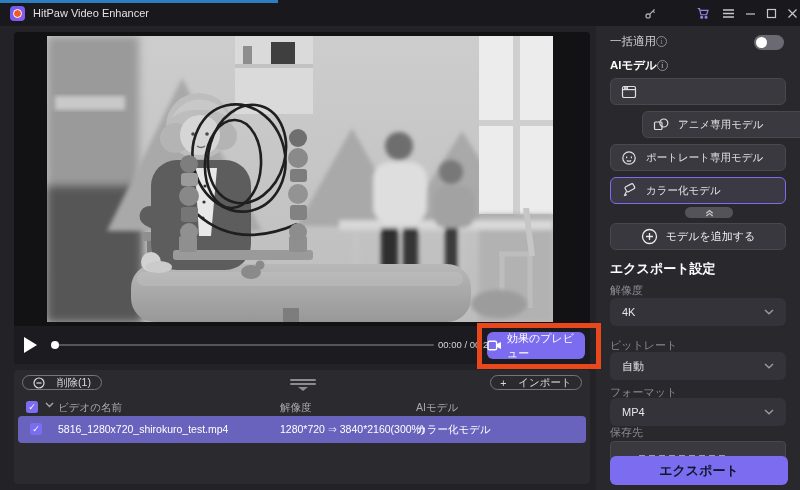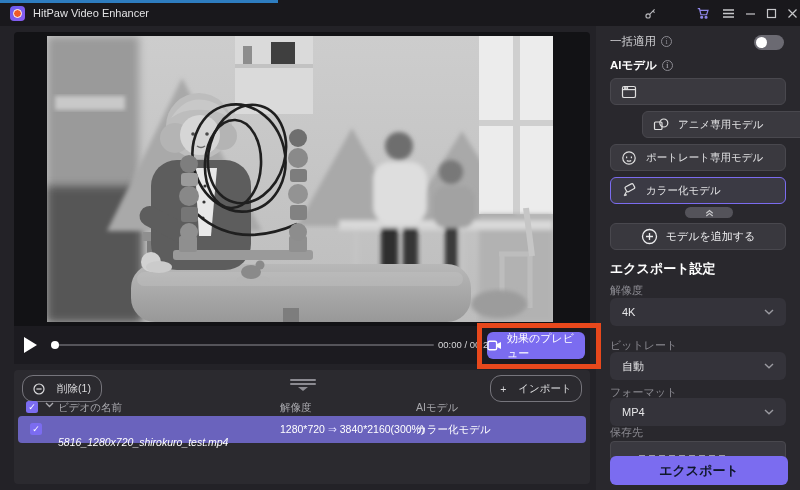--- a/index.html
+++ b/index.html
@@ -29,48 +29,48 @@
   #progress { position:absolute; left:38px; top:18px; width:382px; height:2px; background:#55545a; border-radius:1px; }
   #progress .knob { position:absolute; left:-1px; top:-3px; width:8px; height:8px; border-radius:50%; background:#fff; }
   #time-label { position:absolute; left:424px; top:13px; width:62px; font-size:9.5px; color:#d6d6d8; white-space:nowrap; }
   #preview-btn { position:absolute; left:473px; top:6px; width:98px; height:27px; background:#7b6cf0; border-radius:6px;
     display:flex; align-items:center; justify-content:center; gap:5px; color:#fff; font-size:11px; }
   
   #annotation-rect { left:477px; top:323px; width:124px; height:46px; border:5px solid #e8481c; z-index:20; pointer-events:none; }
 
   
   #queue-panel { left:14px; top:370px; width:576px; height:114px; background:#2b2a2f; border-radius:4px; }
-  .pill-btn { position:absolute; height:27px; border:1px solid #76757c; border-radius:11px;
+  .pill-btn { position:absolute; height:15px; border:1px solid #76757c; border-radius:11px;
     display:flex; align-items:center; justify-content:center; gap:12px; color:#dcdcde; font-size:10.5px; background:transparent; }
   #delete-btn { left:8px; top:5px; width:80px; }
   #import-btn { right:8px; top:5px; width:92px; }
   #drag-handle { position:absolute; left:276px; top:7px; width:26px; height:16px; }
   #drag-handle .bar { height:2px; background:#8c8b92; border-radius:1px; margin:2px 0; }
   #drag-handle .tri { width:0; height:0; margin:1px auto 0; border-top:4px solid #8c8b92;
     border-left:5px solid transparent; border-right:5px solid transparent; }
   .chk { width:12px; height:12px; background:#7b6cf0; border-radius:2.5px; color:#fff; font-size:9px;
     display:flex; align-items:center; justify-content:center; line-height:1; }
   #q-header { position:absolute; left:0; top:30px; width:576px; height:18px; font-size:10.5px; color:#a9a9ae; }
   #q-header .chk { position:absolute; left:12px; top:1px; }
   #hdr-chevron { position:absolute; left:31px; top:2px; }
   .col-name { position:absolute; left:44px; top:1px; }
   .col-res  { position:absolute; left:266px; top:1px; }
   .col-model{ position:absolute; left:402px; top:1px; }
   #q-row { position:absolute; left:4px; top:46px; width:568px; height:27px; background:#6a63bd; border-radius:4px;
     font-size:10.5px; color:#fff; }
   #q-row .chk { position:absolute; left:12px; top:7px; }
-  #q-row .col-name { left:40px; top:20px;font-style:italic; }
+  #q-row .col-name { left:40px; top:7px; }
   #q-row .col-res  { left:262px; top:7px; white-space:nowrap; }
   #q-row .col-model{ left:398px; top:7px; }
   #q-row .arrow { color:#dcd9ff; padding:0 3px; }
 
   
   #sidebar { left:596px; top:26px; width:204px; height:464px; background:#29282d; }
   .sb-label { position:absolute; left:14px; font-size:11px; color:#8b8a91; }
-  .sb-row-label { display:flex; align-items:center; gap:5px; color:#d5d5d8; font-size:11.5px; }
+  .sb-row-label { display:flex; align-items:center; color:#d5d5d8; font-size:11.5px; }
   #batch-row { position:absolute; left:14px; top:8px; width:176px; height:16px; }
   #batch-toggle { position:absolute; right:2px; top:1px; width:30px; height:15px; border-radius:8px; background:#6b6a72; }
   #batch-toggle .knob { position:absolute; left:2px; top:2px; width:11px; height:11px; border-radius:50%; background:#fff; }
   #ai-models-hdr { position:absolute; left:14px; top:32px; font-weight:bold; color:#fff; font-size:12.5px; }
   .info-ico { display:inline-flex; width:11px; height:11px; border:1px solid #8b8a91; border-radius:50%;
     color:#8b8a91; font-size:8px; align-items:center; justify-content:center; font-family:"Liberation Serif",serif; }
   .model-btn { position:absolute; left:14px; width:176px; height:27px; background:#3a393f; border:1px solid #49484e;
     border-radius:6px; display:flex; align-items:center; gap:9px; padding-left:10px; color:#e3e3e5; font-size:10.5px; }
   .model-btn.selected { border:1.5px solid #7b6cf0; background:#3b3a44; }
   #model-0{top:52px;} #model-1{top:85px;margin-left:32px;} #model-2{top:118px;} #model-3{top:151px;}

